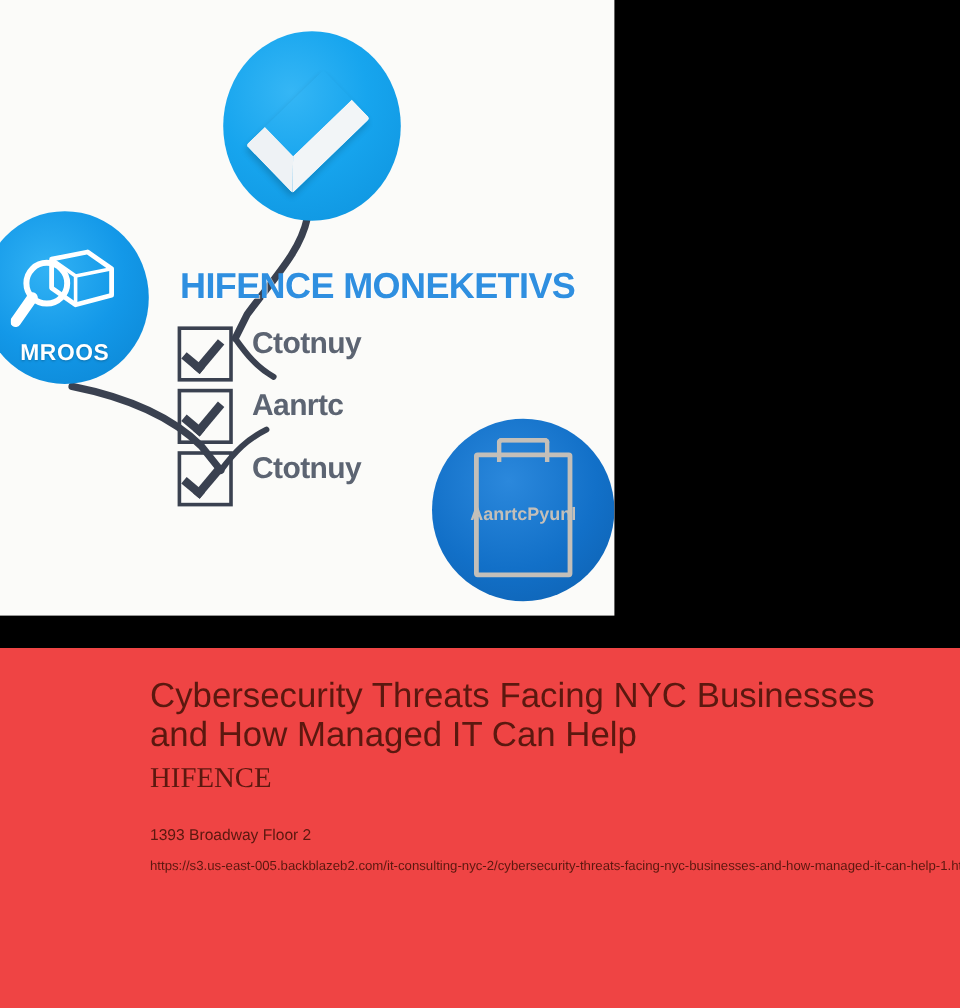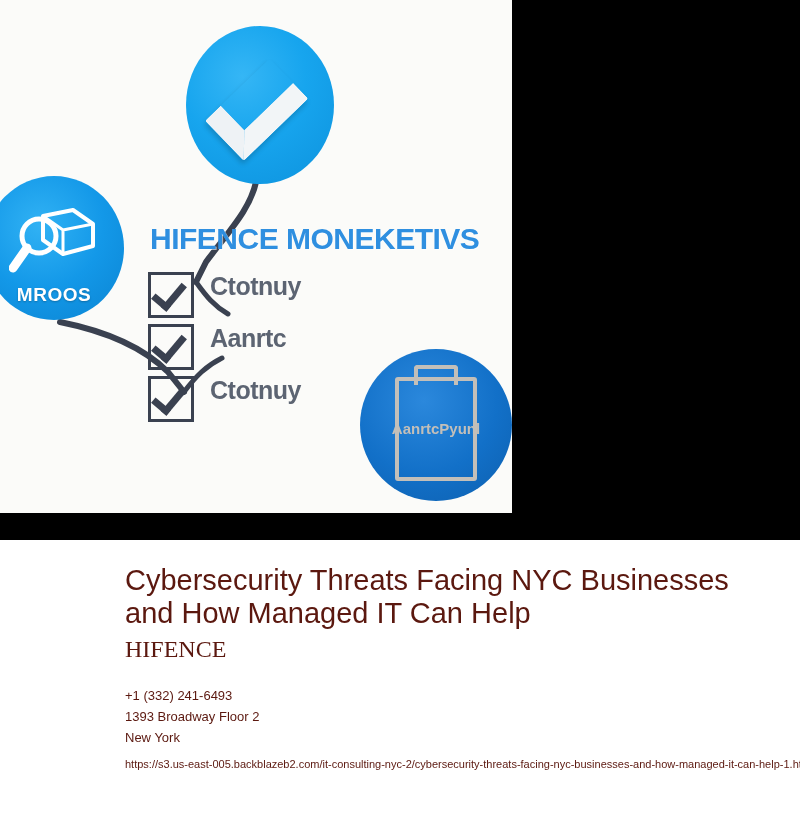--- a/index.html
+++ b/index.html
@@ -163,21 +163,21 @@
     box-shadow: 2px 3px 5px rgba(0,0,0,.18);
     border-radius: 3px;
   }
 
   
   .info-panel {
     position: absolute;
     left: 0; top: 540px;
     width: 800px;
     height: 300px;
-    background: #ffffff;
+    background: #ef4444;
   }
   .info-inner { padding: 24px 28px 0 125px; }
 
   .page-title {
     margin: 0;
     font-size: 29px;
     font-weight: normal;
     line-height: 1.13;
     color: #5b180f;
     max-width: 660px;
@@ -262,21 +262,19 @@
 </div>
 
 <div class="info-panel">
   <div class="info-inner">
 
     <h1 class="page-title">Cybersecurity Threats Facing NYC Businesses and How Managed IT Can Help</h1>
 
     <div class="brand-name">HIFENCE</div>
 
     <div class="contact-block">
-      <div class="contact-line">+1 (332) 241-6493</div>
       <div class="contact-line">1393 Broadway Floor 2</div>
-      <div class="contact-line">New York</div>
     </div>
 
     <div class="source-url">https://s3.us-east-005.backblazeb2.com/it-consulting-nyc-2/cybersecurity-threats-facing-nyc-businesses-and-how-managed-it-can-help-1.html</div>
 
   </div>
 </div>
 
 </body></html>

